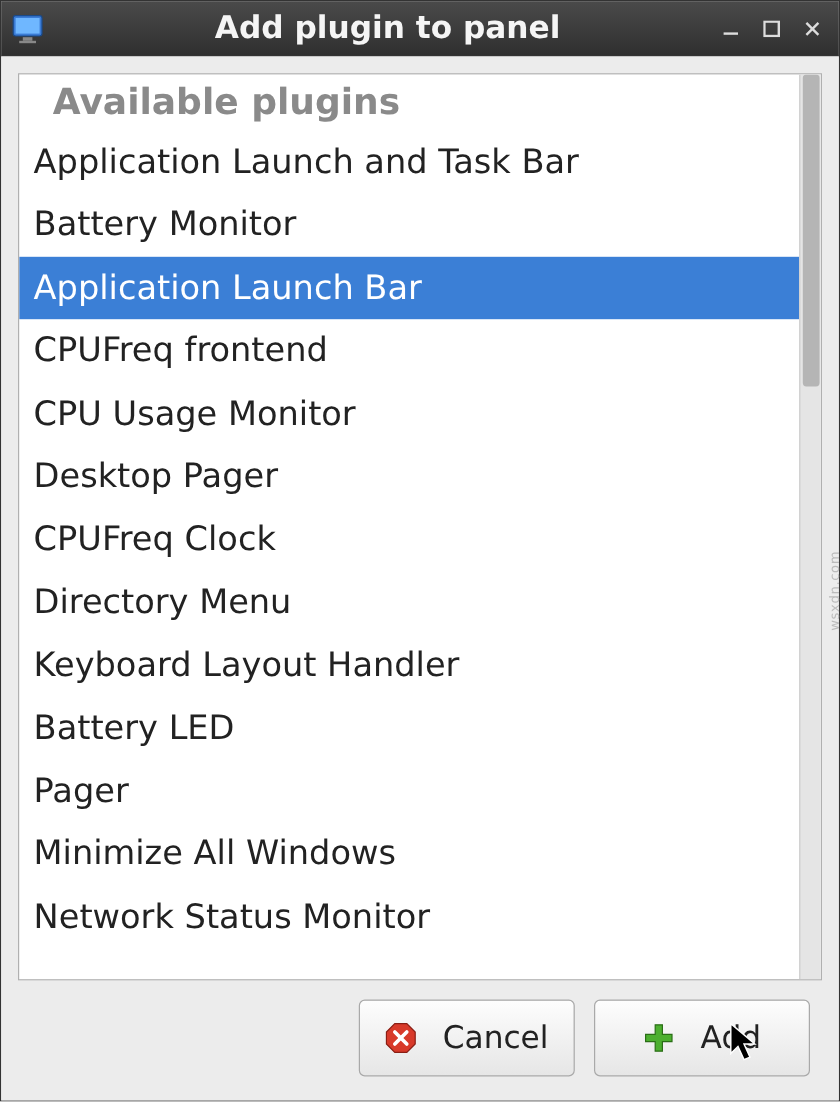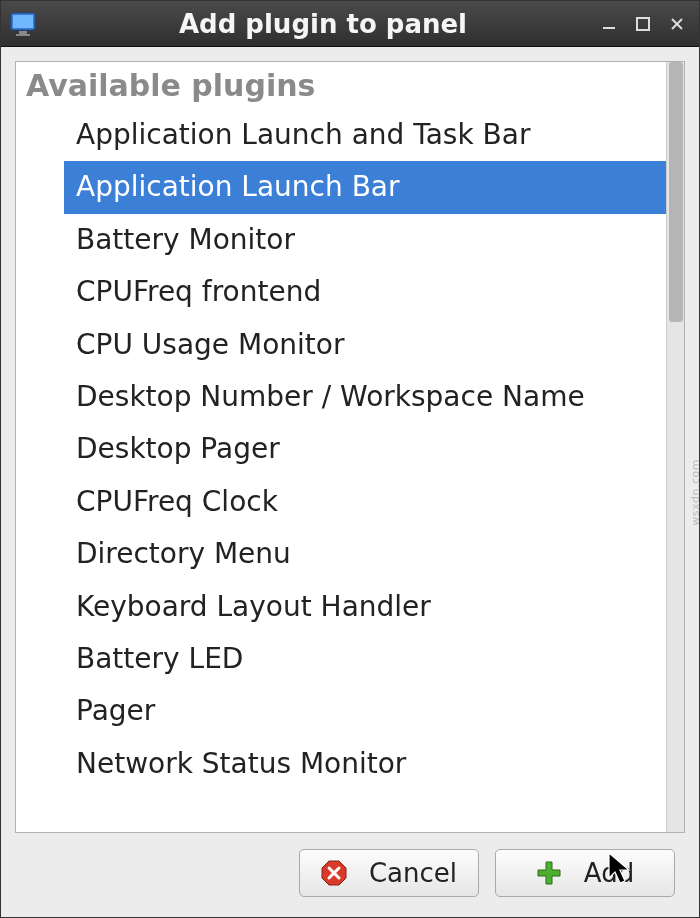--- a/index.html
+++ b/index.html
@@ -6,27 +6,27 @@
     html, body { width: 700px; height: 918px; font-family: "DejaVu Sans", "Liberation Sans", Arial, sans-serif; background: #ffffff; overflow: hidden; }
     .window { width: 700px; height: 918px; display: flex; flex-direction: column; border: 1px solid #333; background: #e8e8e8; }
     .titlebar { height: 46px; background: linear-gradient(to bottom, #4a4a4a, #2f2f2f); display: flex; align-items: center; color: #fff; padding: 0 6px; border-bottom: 1px solid #111; }
     .titlebar .app-icon { width: 32px; height: 32px; margin-right: 8px; display: flex; align-items: center; justify-content: center; }
     .titlebar .title { flex: 1; text-align: center; font-size: 26px; font-weight: bold; color: #f5f5f5; }
     .titlebar .win-controls { display: flex; gap: 14px; padding-right: 6px; }
     .titlebar .ctl { width: 20px; height: 20px; display: flex; align-items: center; justify-content: center; cursor: pointer; color: #ddd; }
     .content { flex: 1; display: flex; flex-direction: column; padding: 14px; background: #ececec; }
     .list-frame { flex: 1; background: #fff; border: 1px solid #b0b0b0; display: flex; flex-direction: row; overflow: hidden; }
     .list { flex: 1; overflow-y: hidden; }
-    .list-header { font-size: 30px; color: #8a8a8a; font-weight: bold; padding: 6px 10px 6px 10px; }
-    .list-item { font-size: 28px; color: #222; padding: 8px 12px; cursor: pointer; line-height: 1.3; white-space: nowrap; margin-left: 48px; }
+    .list-header { font-size: 30px; color: #8a8a8a; font-weight: bold; padding: 6px 10px 6px 10px; margin-left: 18px; }
+    .list-item { font-size: 28px; color: #222; padding: 8px 12px; cursor: pointer; line-height: 1.3; white-space: nowrap; }
     .list-item.selected { background: #3b7fd6; color: #fff; }
     .scrollbar { width: 18px; background: #e5e5e5; position: relative; border-left: 1px solid #ccc; }
     .scrollbar .thumb { position: absolute; top: 0; left: 2px; width: 14px; height: 260px; background: #b5b5b5; border-radius: 3px; }
     .button-row { display: flex; justify-content: flex-end; gap: 16px; padding: 16px 10px 6px 10px; }
-    .btn { min-width: 180px; height: 48px; background: linear-gradient(to bottom, #fdfdfd, #e6e6e6); border: 1px solid #a9a9a9; border-radius: 5px; display: flex; align-items: center; justify-content: center; gap: 22px; font-size: 26px; color: #222; cursor: pointer; padding: 0 16px; }
+    .btn { min-width: 180px; height: 64px; background: linear-gradient(to bottom, #fdfdfd, #e6e6e6); border: 1px solid #a9a9a9; border-radius: 5px; display: flex; align-items: center; justify-content: center; gap: 22px; font-size: 26px; color: #222; cursor: pointer; padding: 0 16px; }
     .icon-svg { flex-shrink: 0; }
     .cursor { position: absolute; left: 608px; top: 852px; pointer-events: none; z-index: 1000; }
     .watermark { position: absolute; right: 4px; top: 50%; transform: translateY(-50%) rotate(-90deg); transform-origin: right center; font-size: 11px; color: #bbb; letter-spacing: 0.5px; }
   </style>
 </head>
 <body>
 
 <div class="window">
 
   <div class="titlebar">
@@ -57,31 +57,31 @@
           </svg>
       </div>
     </div>
   </div>
 
   <div class="content">
     <div class="list-frame">
       <div class="list" id="plugin-list">
         <div class="list-header">Available plugins</div>
       <div class="list-item">Application Launch and Task Bar</div>
+          <div class="list-item">Battery Monitor</div>
           <div class="list-item selected">Application Launch Bar</div>
-          <div class="list-item">Battery Monitor</div>
           <div class="list-item">CPUFreq frontend</div>
           <div class="list-item">CPU Usage Monitor</div>
-          <div class="list-item">Desktop Number / Workspace Name</div>
           <div class="list-item">Desktop Pager</div>
           <div class="list-item">CPUFreq Clock</div>
           <div class="list-item">Directory Menu</div>
           <div class="list-item">Keyboard Layout Handler</div>
           <div class="list-item">Battery LED</div>
           <div class="list-item">Pager</div>
+          <div class="list-item">Minimize All Windows</div>
           <div class="list-item">Network Status Monitor</div>
         </div>
       <div class="scrollbar">
         <div class="thumb"></div>
       </div>
     </div>
 
     <div class="button-row">
       <div class="btn">
         <svg class="icon-svg" width="26" height="26" viewBox="0 0 26 26">

